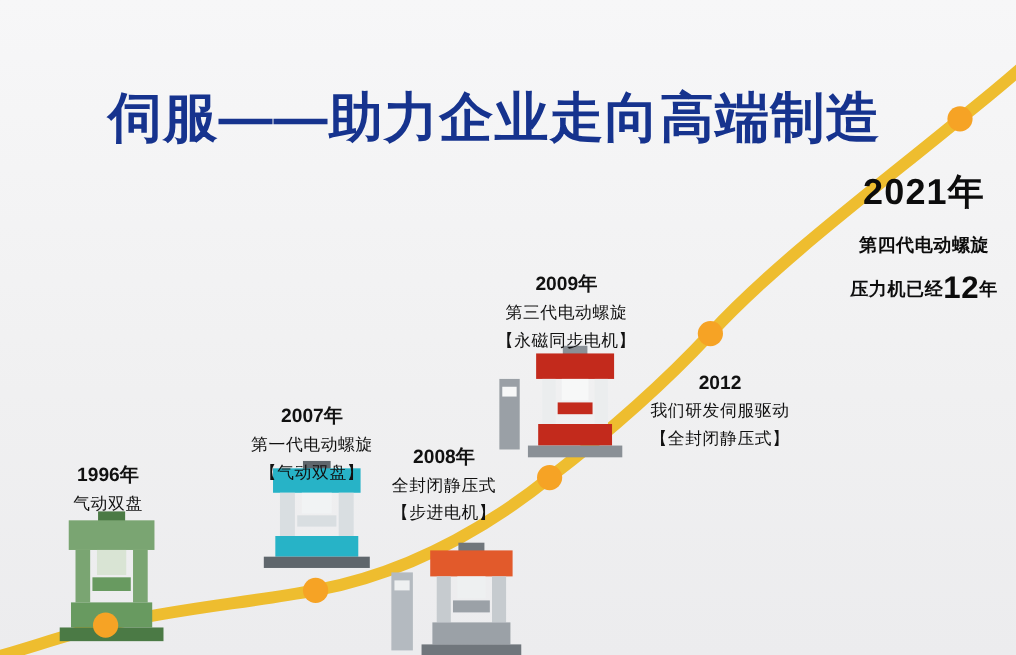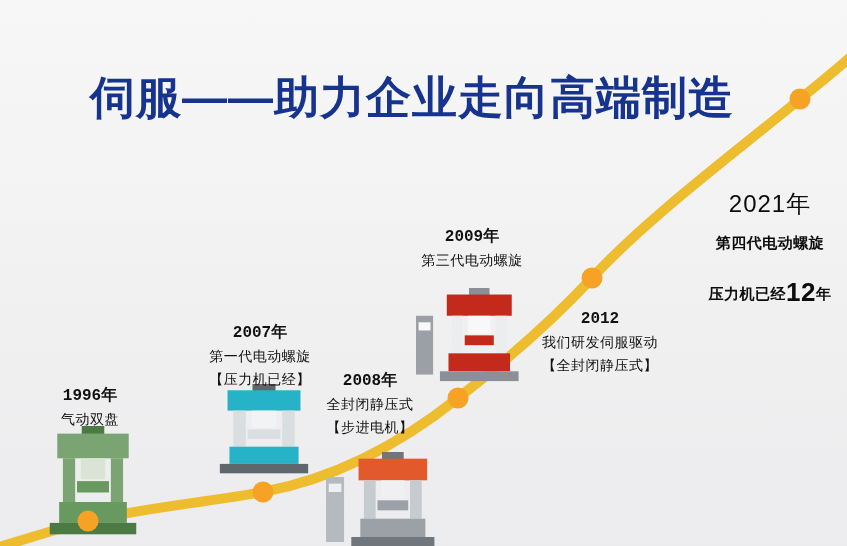--- a/index.html
+++ b/index.html
@@ -14,33 +14,33 @@
   #dot-layer{position:absolute;left:0;top:0;z-index:3;}
   .milestone,#highlight-2021,#page-title{position:absolute;z-index:4;text-align:center;}
 
   #page-title{
     left:12px;top:38px;width:800px;
     font-size:45px;font-weight:800;color:#16338e;
     letter-spacing:1px;white-space:nowrap;
   }
 
   .milestone{text-align:center;color:#111;}
-  .m-year{font-size:16px;font-weight:700;line-height:23px;font-family:Liberation Mono, monospace;}
+  .m-year{font-size:16px;font-weight:700;line-height:23px;}
   .m-line{font-size:14px;font-weight:400;line-height:23px;letter-spacing:.5px;}
 
   .ms-1996{left:28px;top:385px;width:124px;}
-  .ms-2007{left:188px;top:322px;width:144px;}
+  .ms-2007{left:188px;top:336px;width:144px;}
   .ms-2008{left:298px;top:370px;width:144px;}
   .ms-2009{left:396px;top:226px;width:152px;}
   .ms-2012{left:526px;top:308px;width:148px;}
 
   #highlight-2021{left:692px;top:140px;width:156px;text-align:center;color:#0c0c0c;}
-  #hl-year{font-size:24px;font-weight:400;letter-spacing:1px;margin-top:48px;}
+  #hl-year{font-size:30px;font-weight:700;letter-spacing:1px;}
   #hl-line1{font-size:15px;font-weight:700;margin-top:14px;letter-spacing:.5px;}
-  #hl-line2{font-size:15px;font-weight:700;margin-top:24px;letter-spacing:.5px;}
+  #hl-line2{font-size:15px;font-weight:700;margin-top:10px;letter-spacing:.5px;}
   #hl-line2 .big-num{font-size:26px;font-weight:800;vertical-align:-2px;}
 
   .machine svg{display:block;width:100%;height:100%;}
   #machine-1996{left:46px;top:426px;width:94px;height:114px;}
   #machine-2007{left:216px;top:384px;width:96px;height:94px;}
   #machine-2008{left:326px;top:452px;width:112px;height:100px;}
   #machine-2009{left:416px;top:288px;width:106px;height:98px;}
   #machine-2012{left:532px;top:180px;width:92px;height:94px;}
 </style>
 </head>
@@ -130,32 +130,33 @@
   <h1 id="page-title">伺服——助力企业走向高端制造</h1>
 
   <div class="milestone ms-1996">
     <div class="m-year">1996年</div>
     <div class="m-line">气动双盘</div>
   </div>
 
   <div class="milestone ms-2007">
     <div class="m-year">2007年</div>
     <div class="m-line">第一代电动螺旋</div>
-    <div class="m-line">【压力机已经】</div>
+    <div class="m-line">【气动双盘】</div>
   </div>
 
   <div class="milestone ms-2008">
     <div class="m-year">2008年</div>
     <div class="m-line">全封闭静压式</div>
     <div class="m-line">【步进电机】</div>
   </div>
 
   <div class="milestone ms-2009">
     <div class="m-year">2009年</div>
     <div class="m-line">第三代电动螺旋</div>
+    <div class="m-line">【永磁同步电机】</div>
   </div>
 
   <div class="milestone ms-2012">
     <div class="m-year">2012</div>
     <div class="m-line">我们研发伺服驱动</div>
     <div class="m-line">【全封闭静压式】</div>
   </div>
 
   <div id="highlight-2021">
     <div id="hl-year">2021年</div>

